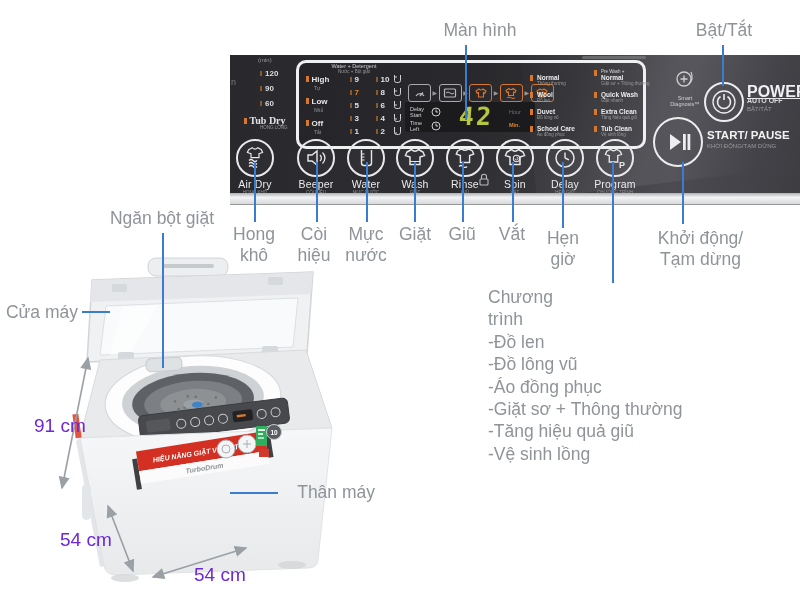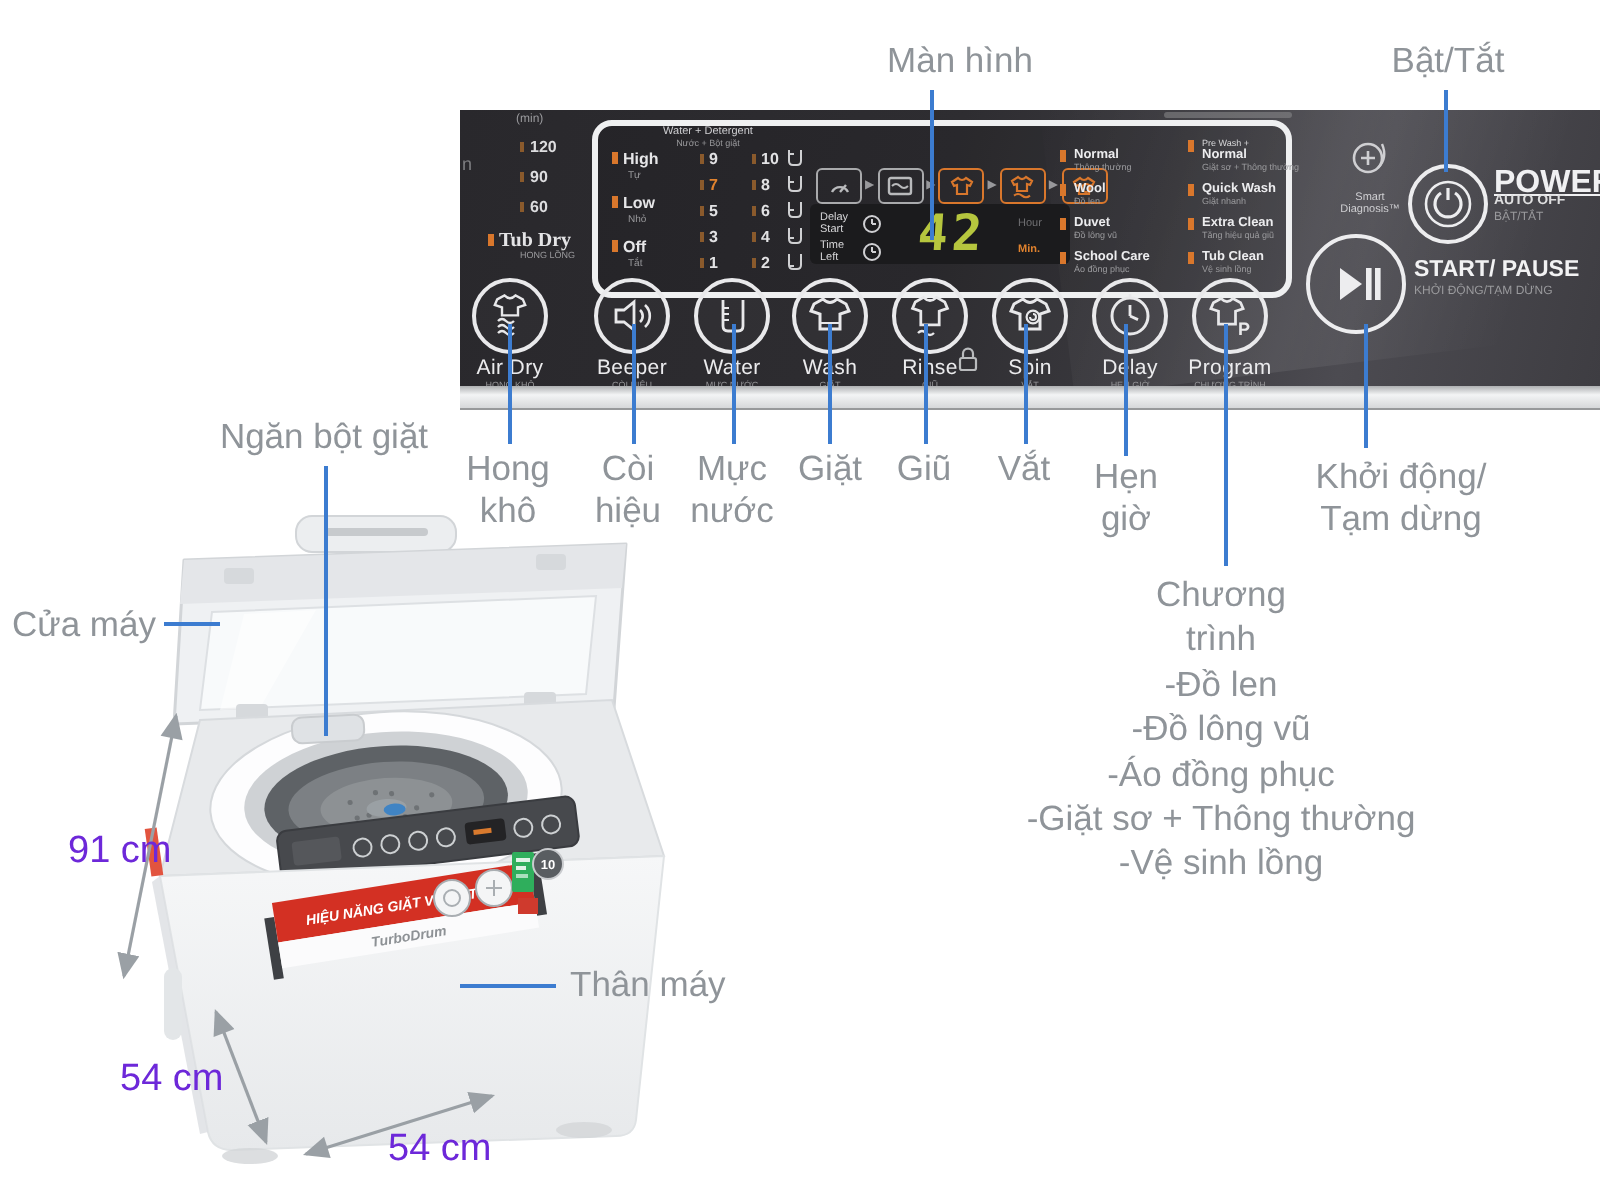--- a/index.html
+++ b/index.html
@@ -5,21 +5,21 @@
   html,body{margin:0;padding:0;background:#fff;}
   .canvas{position:relative;width:800px;height:600px;background:#ffffff;overflow:hidden;
           font-family:"Liberation Sans",sans-serif;}
   .abs{position:absolute;}
   
   .lbl{position:absolute;color:#8f9499;font-size:17.5px;line-height:21px;text-align:center;
        white-space:pre-line;z-index:5;}
   .dim{position:absolute;color:#6d28d9;font-size:19px;z-index:5;}
   .vline{position:absolute;width:2px;background:#3c7cd0;z-index:6;}
   .hline{position:absolute;height:2px;background:#3c7cd0;z-index:6;}
-  .pline{font-size:17.5px;line-height:22.4px;color:#8f9499;text-align:center;}
+  .pline{font-size:17.5px;line-height:22.4px;color:#8f9499;text-align:left;}
   
   .panel{position:absolute;left:230px;top:55px;width:570px;height:138px;z-index:1;overflow:hidden;
          background:linear-gradient(103deg,#29282c 0%,#2e2d31 42%,#39383d 60%,#4c4b51 78%,#3e3d42 100%);}
   .sheen{position:absolute;left:52%;top:-30%;width:55%;height:120%;
          background:linear-gradient(115deg,rgba(255,255,255,0) 0%,rgba(255,255,255,.08) 45%,rgba(255,255,255,0) 75%);
          transform:rotate(-7deg);}
   .chrome{position:absolute;left:230px;top:193px;width:570px;height:11px;z-index:1;
           background:linear-gradient(#aeb0b2,#f3f4f5 40%,#d6d8da);border-bottom:1px solid #97999b;}
   .wframe{position:absolute;left:66px;top:5px;width:344px;height:83px;border:3px solid #eff0f1;
           border-radius:10px;background:rgba(0,0,0,.10);}
@@ -479,29 +479,30 @@
 nước</div>
   <div class="lbl" style="left:287px;top:224px;width:54px">Còi
 hiệu</div>
   <div class="lbl" style="left:389px;top:224px;width:52px">Giặt</div>
   <div class="lbl" style="left:436px;top:224px;width:52px">Giũ</div>
   <div class="lbl" style="left:486px;top:224px;width:52px">Vắt</div>
   <div class="lbl" style="left:537px;top:228px;width:52px">Hẹn
 giờ</div>
   <div class="lbl" style="left:628px;top:228px;width:145px">Khởi động/
 Tạm dừng</div>
-  <div class="lbl" style="left:285px;top:482px;width:90px;text-align:left">Thân máy</div>
+  <div class="lbl" style="left:285px;top:482px;width:90px;text-align:right">Thân máy</div>
 
   <div class="abs" style="left:488px;top:286px;width:245px;z-index:5">
     <div class="pline">Chương</div>
     <div class="pline">trình</div>
     <div class="pline">-Đồ len</div>
     <div class="pline">-Đồ lông vũ</div>
     <div class="pline">-Áo đồng phục</div>
     <div class="pline">-Giặt sơ + Thông thường</div>
+    <div class="pline">-Tăng hiệu quả giũ</div>
     <div class="pline">-Vệ sinh lồng</div>
   </div>
 
   <div class="dim" style="left:34px;top:415px">91 cm</div>
   <div class="dim" style="left:60px;top:529px">54 cm</div>
   <div class="dim" style="left:194px;top:564px">54 cm</div>
 
 </div>
 
 </body></html>

